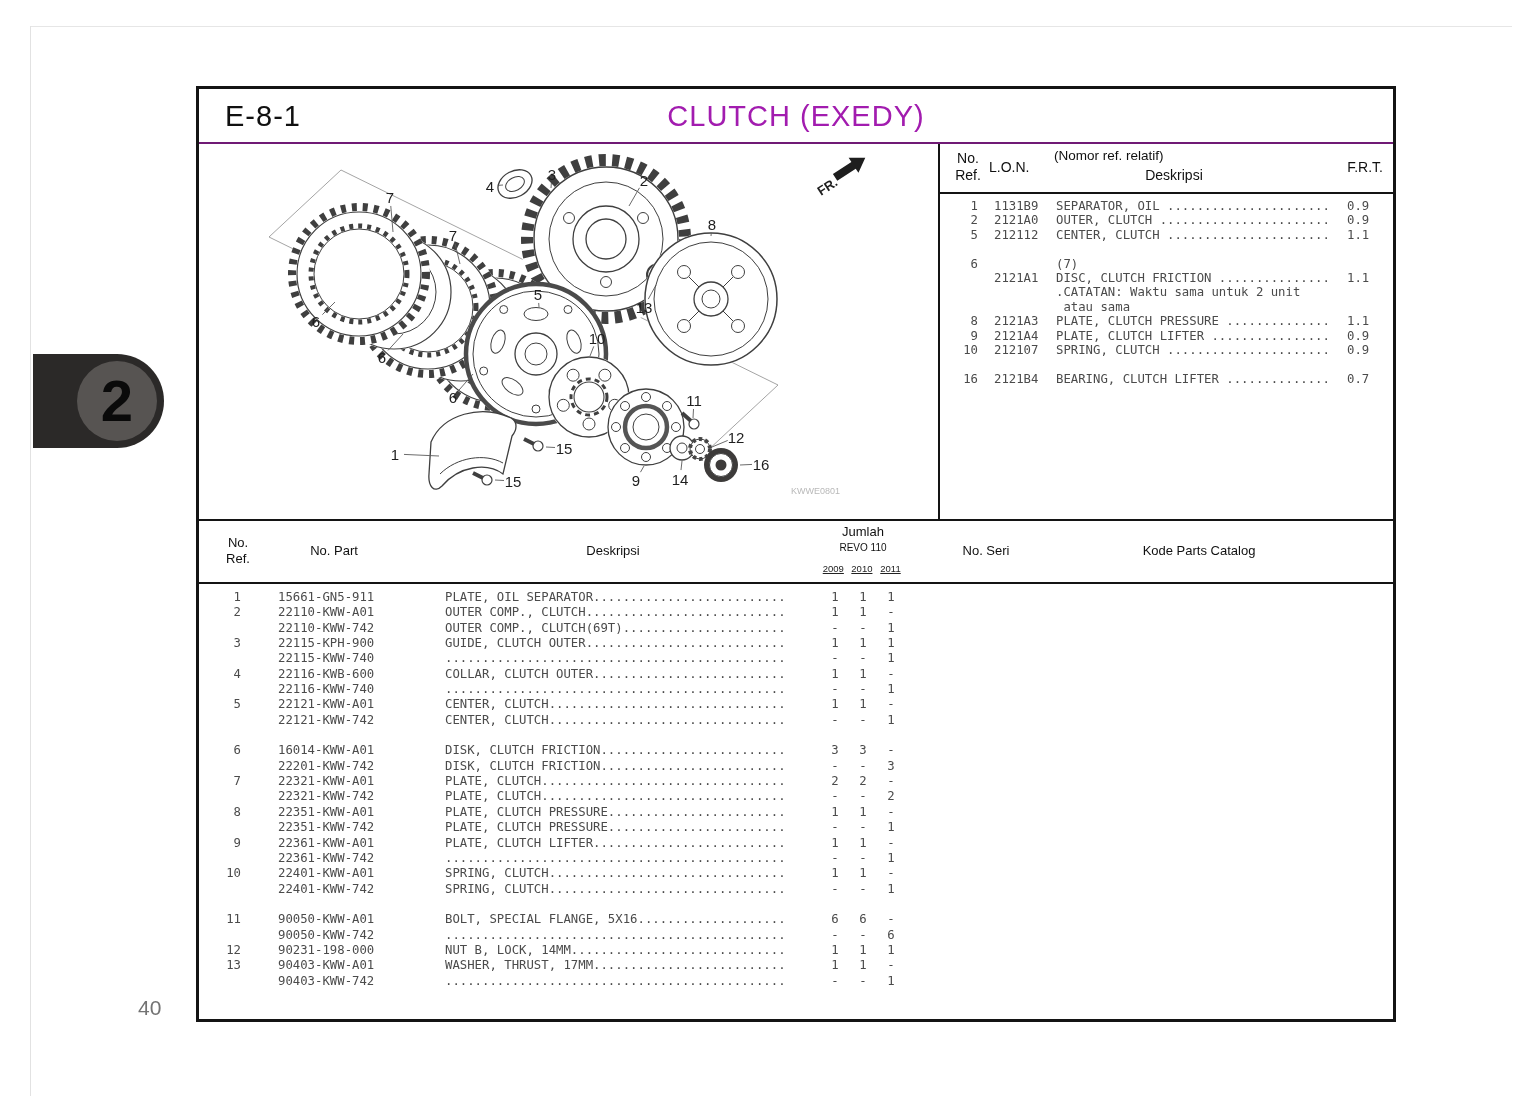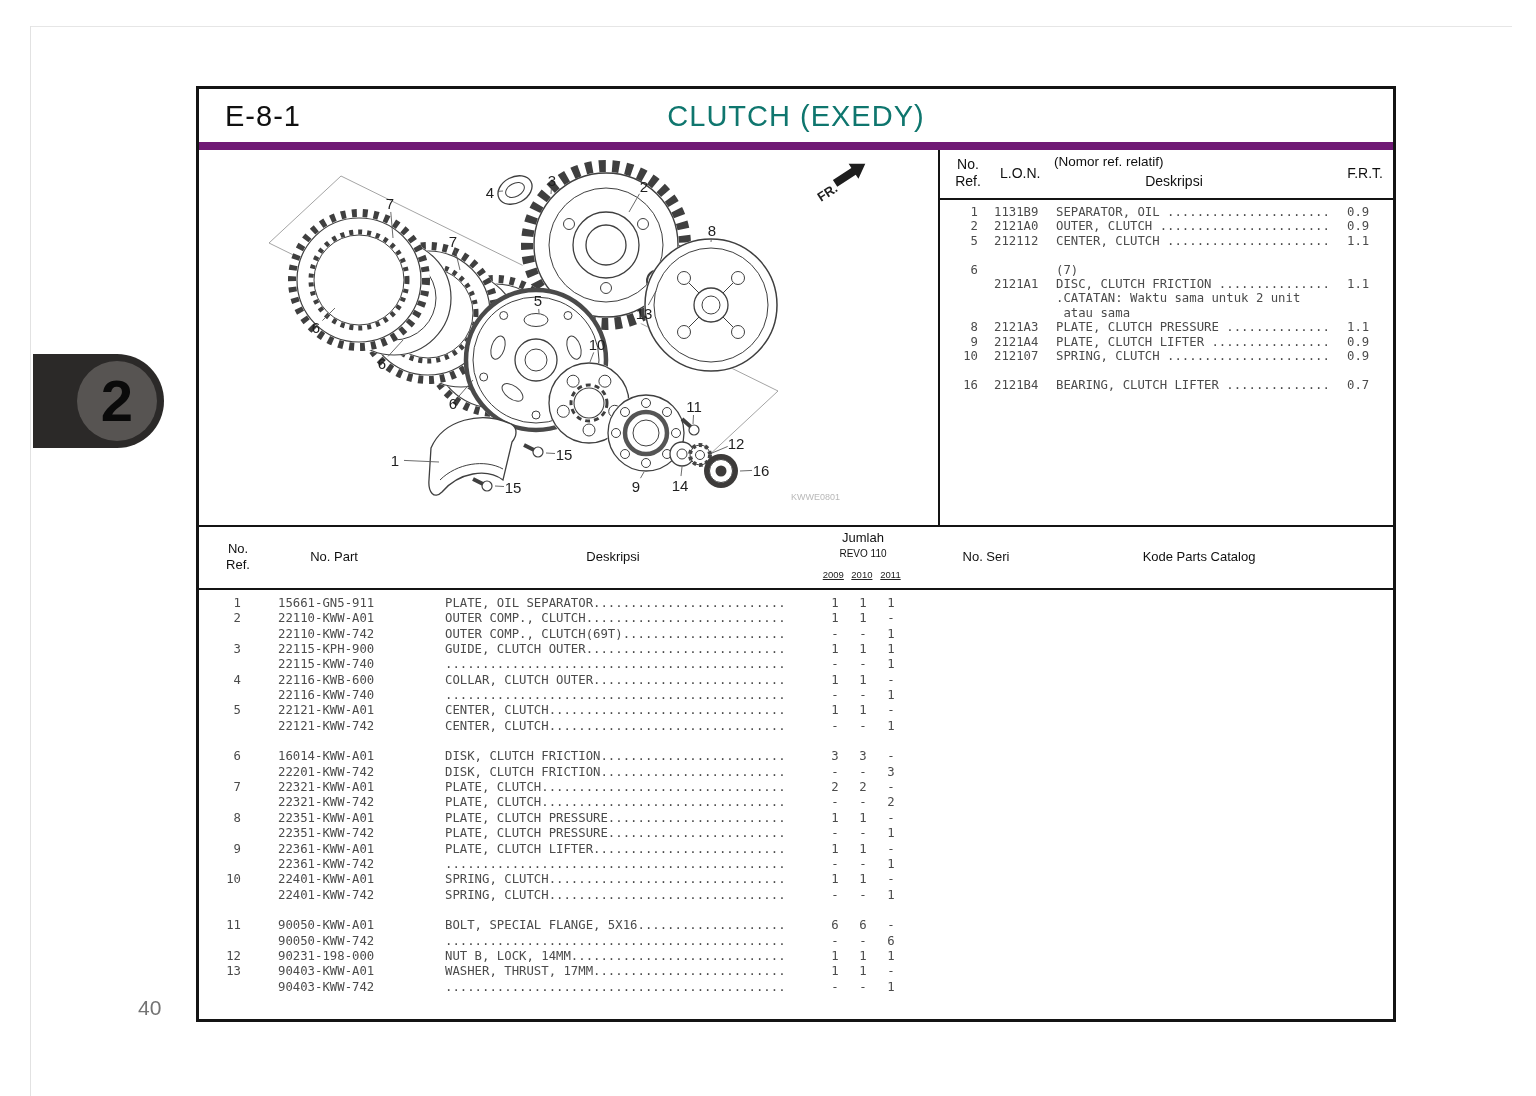--- a/index.html
+++ b/index.html
@@ -16,32 +16,32 @@
   .tab-circle{position:absolute;right:7px;top:7px;width:80px;height:80px;border-radius:50%;
        background:#575452;display:flex;align-items:center;justify-content:center;}
   .tab-num{font-size:58px;font-weight:bold;color:#0a0a0a;line-height:1;}
 
   .page-num{position:absolute;left:138px;top:996px;font-size:21px;color:#737373;}
 
   
   .main{position:absolute;left:196px;top:86px;width:1200px;height:936px;
         border:3px solid #141414;box-sizing:border-box;background:#fff;}
 
-  .hdr{height:53px;border-bottom:8px solid #701a75;position:relative;}
+  .hdr{height:53px;border-bottom:2px solid #701a75;position:relative;}
   .hdr-code{position:absolute;left:26px;top:11px;font-size:29px;color:#101010;letter-spacing:1px;}
-  .hdr-title{position:absolute;left:0;right:0;top:11px;text-align:center;font-size:29px;color:#0f766e;letter-spacing:1px;}
+  .hdr-title{position:absolute;left:0;right:0;top:11px;text-align:center;font-size:29px;color:#a21caf;letter-spacing:1px;}
 
   .upper{height:377px;border-bottom:2px solid #141414;display:flex;box-sizing:border-box;}
   .diagram{width:739px;position:relative;overflow:hidden;}
   .diagram svg{position:absolute;left:0;top:0;}
   .refpane{flex:1;border-left:2px solid #141414;position:relative;}
 
   .ref-hdr{height:48px;border-bottom:2px solid #141414;position:relative;font-size:14px;color:#101010;}
   .rh-noref{position:absolute;left:6px;top:6px;width:44px;text-align:center;line-height:17px;}
-  .rh-lon{position:absolute;left:60px;top:15px;width:60px;}
+  .rh-lon{position:absolute;left:49px;top:15px;width:60px;}
   .rh-nomor{position:absolute;left:114px;top:4px;font-size:13.5px;}
   .rh-desk{position:absolute;left:114px;top:23px;width:240px;text-align:center;}
   .rh-frt{position:absolute;right:10px;top:15px;}
 
   .ref-rows{padding-top:5px;}
   .ref-row{display:flex;height:14.4px;font-family:"DejaVu Sans Mono",monospace;
      font-size:12.3px;line-height:14.4px;color:#4b4b4b;white-space:pre;}
   .ref-row .c-ref{width:38px;text-align:right;}
   .ref-row .c-lon{width:62px;margin-left:16px;}
   .ref-row .c-desc{flex:1;}

